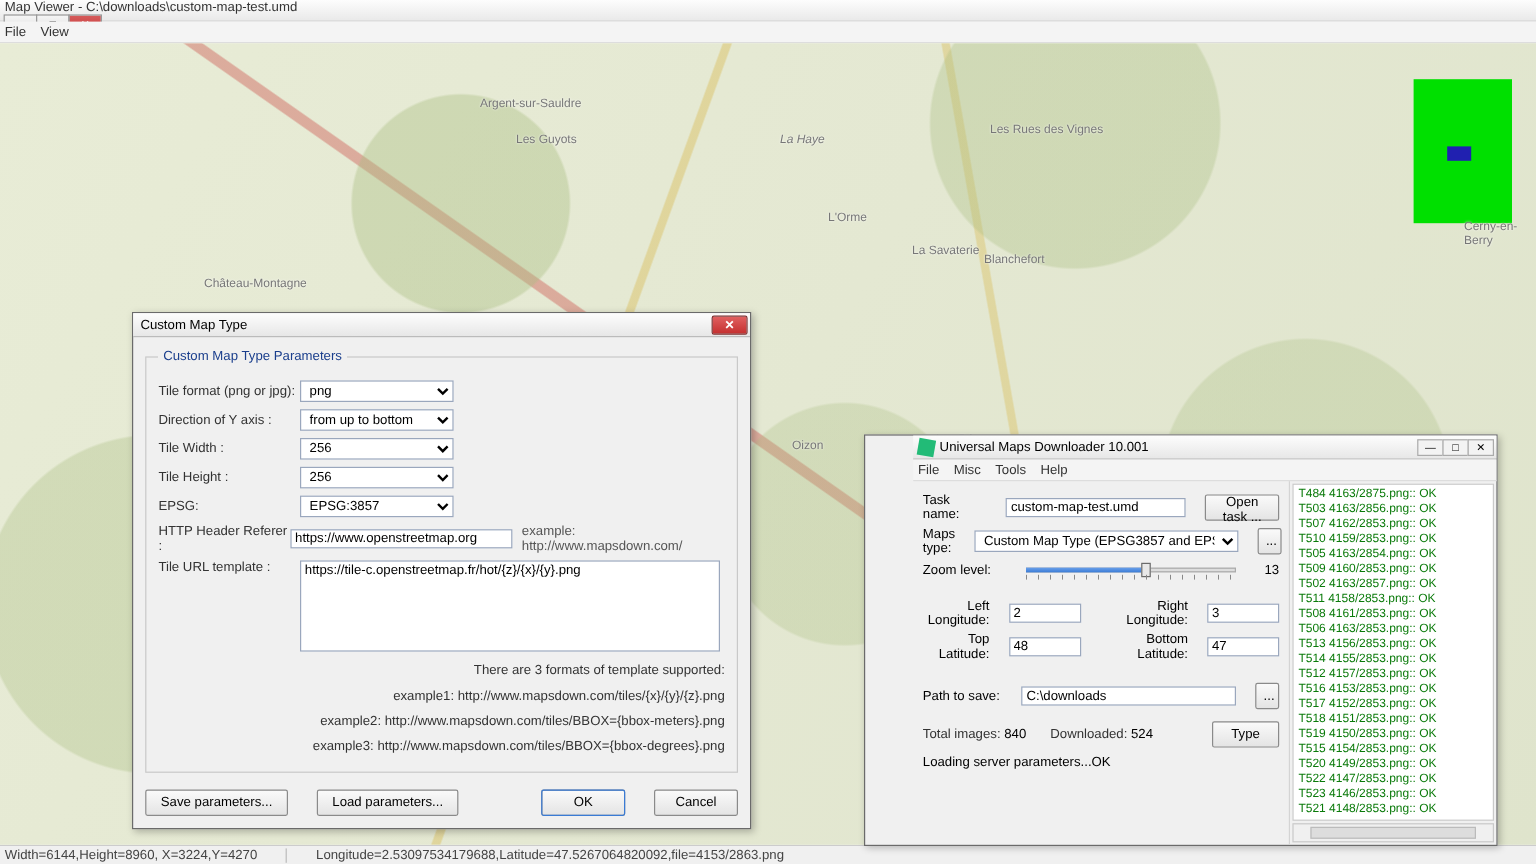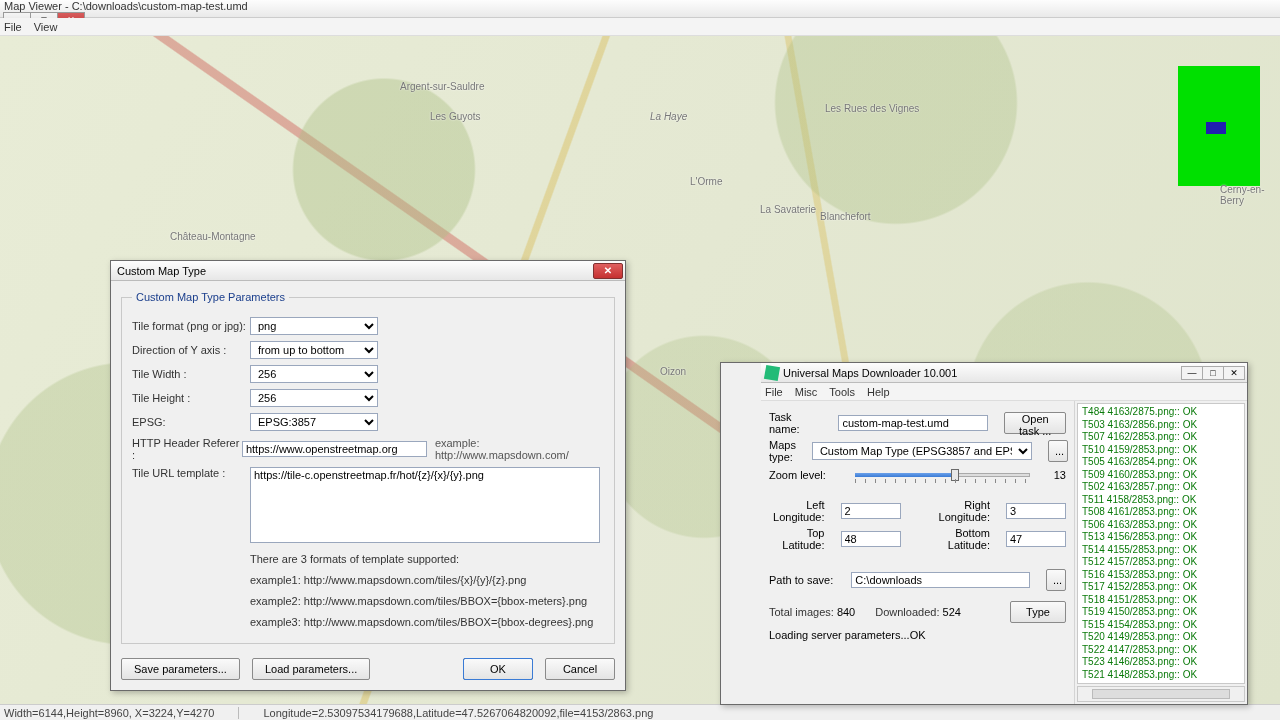--- a/index.html
+++ b/index.html
@@ -50,22 +50,22 @@
 fieldset { border:1px solid #c9c9c9; padding:8px 10px 10px; }
 legend { color:#1a3e8c; padding:0 4px; }
 .row { display:flex; align-items:center; margin:6px 0; }
 .row label { width:118px; color:#333; }
 select, input[type=text], textarea { border:1px solid #9aa7bd; background:#fff; padding:1px 3px; font-size:11px; }
 select { height:18px; }
 .row select, .row input.s { width:128px; }
 .row input.m { width:198px; }
 .row .hint { margin-left:8px; color:#555; }
 textarea { width:350px; height:76px; resize:none; overflow-y:scroll; }
-.examples { margin-top:6px; color:#333; line-height:1.9; }
-.dlg-buttons { display:flex; gap:12px; padding:8px 10px 10px; align-items:center; }
+.examples { margin-top:6px; color:#333; line-height:1.9;text-align:right; }
+.dlg-buttons { display:flex; gap:24px; padding:8px 10px 10px; align-items:center; }
 .dlg-buttons .spacer{flex:1;}
 button { height:22px; padding:0 12px; border:1px solid #8a8a8a; background:linear-gradient(#fafafa,#e4e4e4); border-radius:2px; min-width:70px; }
 button.primary{ outline:1px solid #3a7bd5; outline-offset:-1px; }
 
 
 #dlg-umd { left:720px; top:362px; width:528px;padding-left:40px; }
 #dlg-umd .umd-title { height:20px; background:linear-gradient(#fdfdfd,#e7e7e7); border-bottom:1px solid #bbb; display:flex; align-items:center; padding-left:4px; }
 #dlg-umd .umd-title .icon{width:14px;height:14px;background:#2b7;transform:rotate(10deg);margin-right:4px;}
 #dlg-umd .umd-title .t{flex:1;}
 #dlg-umd .umd-wc { display:flex; gap:0; margin-right:2px;}

